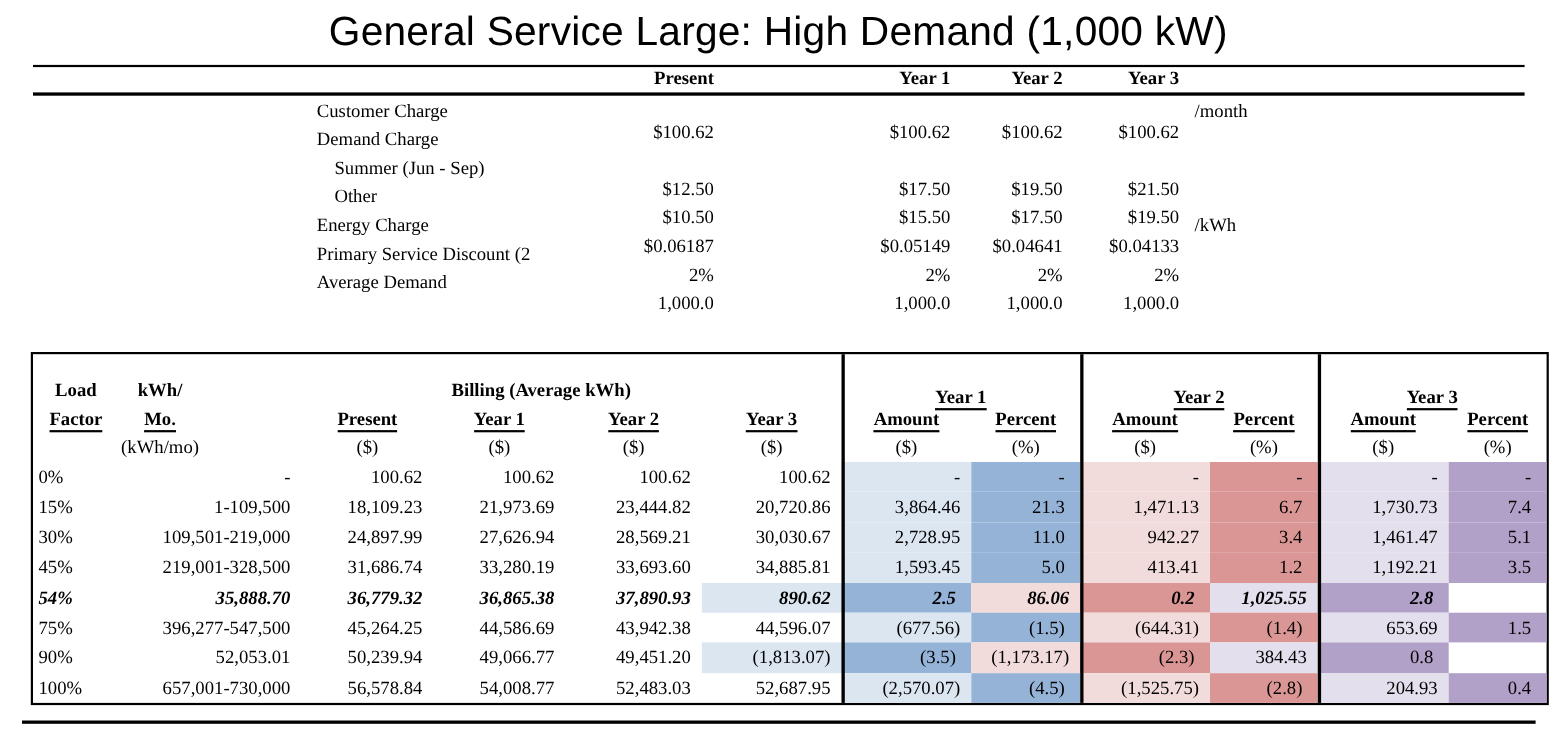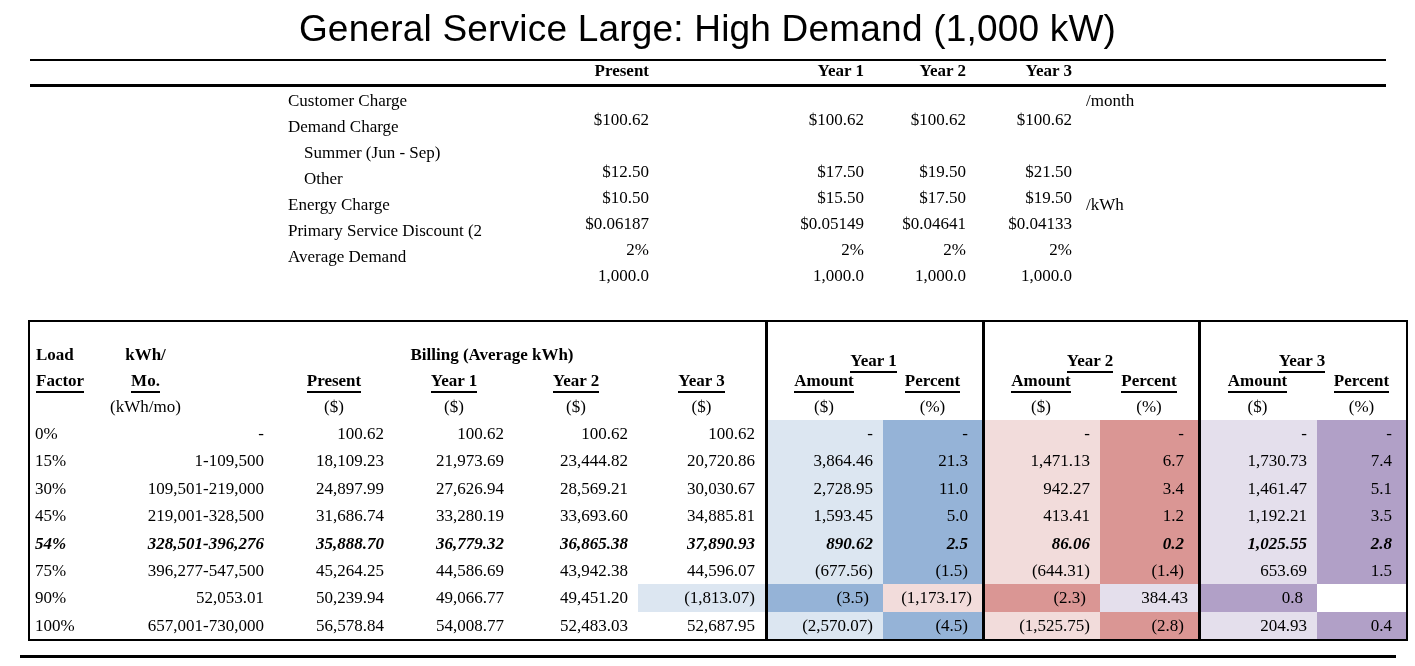--- a/index.html
+++ b/index.html
@@ -21,21 +21,21 @@
   .tval{text-align:right;padding-right:6px;white-space:nowrap;margin-top:19px;}
   .tunit{text-align:left;padding-left:8px;white-space:nowrap;}
 
   
   #billing-box{position:absolute;top:320px;left:28px;width:1376px;height:317px;border:2px solid #000;}
   .bhead{padding-top:20px;}
   .hline{display:grid;grid-template-columns:72px 172px 120px 120px 124px 127px 118px 99px 118px 98px 119px 1fr;height:26px;line-height:26px;}
   .bh{font-weight:bold;white-space:nowrap;}
   .un span{display:inline-block;border-bottom:2px solid #000;line-height:21px;}
   .cen{text-align:center;}
-  .lft{text-align:left;padding-left:6px;}
+  .lft{text-align:center;padding-left:6px;}
   .kwh-h{text-align:center;padding-right:85px;}
   .bill-span{grid-column:3 / span 4;text-align:center;padding-right:55px;}
   .y1-span{grid-column:7 / span 2;text-align:center;position:relative;top:6px;}
   .y2-span{grid-column:9 / span 2;text-align:center;position:relative;top:6px;}
   .y3-span{grid-column:11 / span 2;text-align:center;position:relative;top:6px;}
   .brow{display:grid;grid-template-columns:72px 172px 120px 120px 124px 127px 118px 99px 118px 98px 119px 1fr;height:27.4px;line-height:27.4px;}
   .brow .c{text-align:right;padding-right:10px;white-space:nowrap;}
   .brow .c.first{text-align:left;padding-left:5px;padding-right:0;}
   .brow .c.pct{padding-right:14px;}
   .brow.hl{font-weight:bold;font-style:italic;}
@@ -244,21 +244,20 @@
         <div class="c bg-y1a">1,593.45</div>
         <div class="c pct bg-y1p">5.0</div>
         <div class="c bg-y2a">413.41</div>
         <div class="c pct bg-y2p">1.2</div>
         <div class="c bg-y3a">1,192.21</div>
         <div class="c pct bg-y3p">3.5</div>
       </div>
 
       <div class="brow hl">
         <div class="c first">54%</div>
-        <div class="c">328,501-396,276</div>
         <div class="c">35,888.70</div>
         <div class="c">36,779.32</div>
         <div class="c">36,865.38</div>
         <div class="c">37,890.93</div>
         <div class="c bg-y1a">890.62</div>
         <div class="c pct bg-y1p">2.5</div>
         <div class="c bg-y2a">86.06</div>
         <div class="c pct bg-y2p">0.2</div>
         <div class="c bg-y3a">1,025.55</div>
         <div class="c pct bg-y3p">2.8</div>

